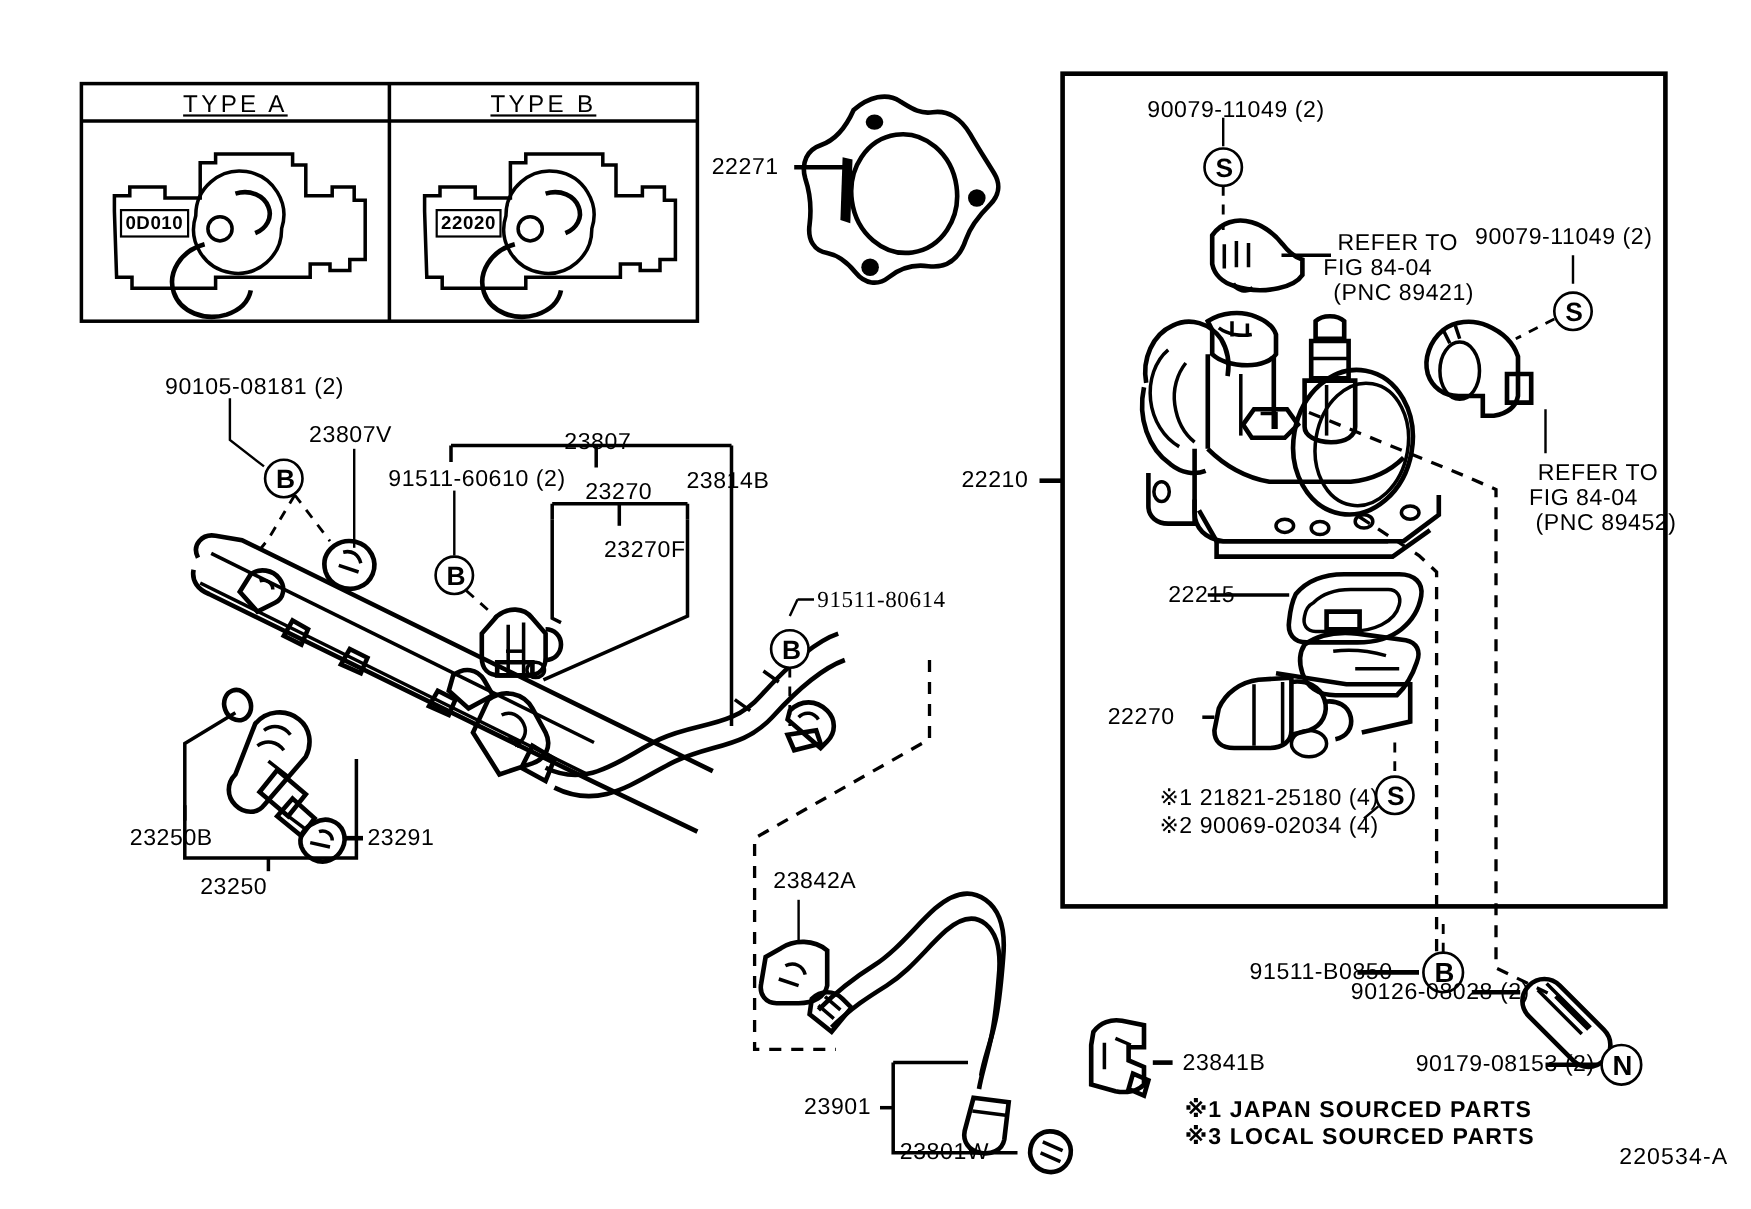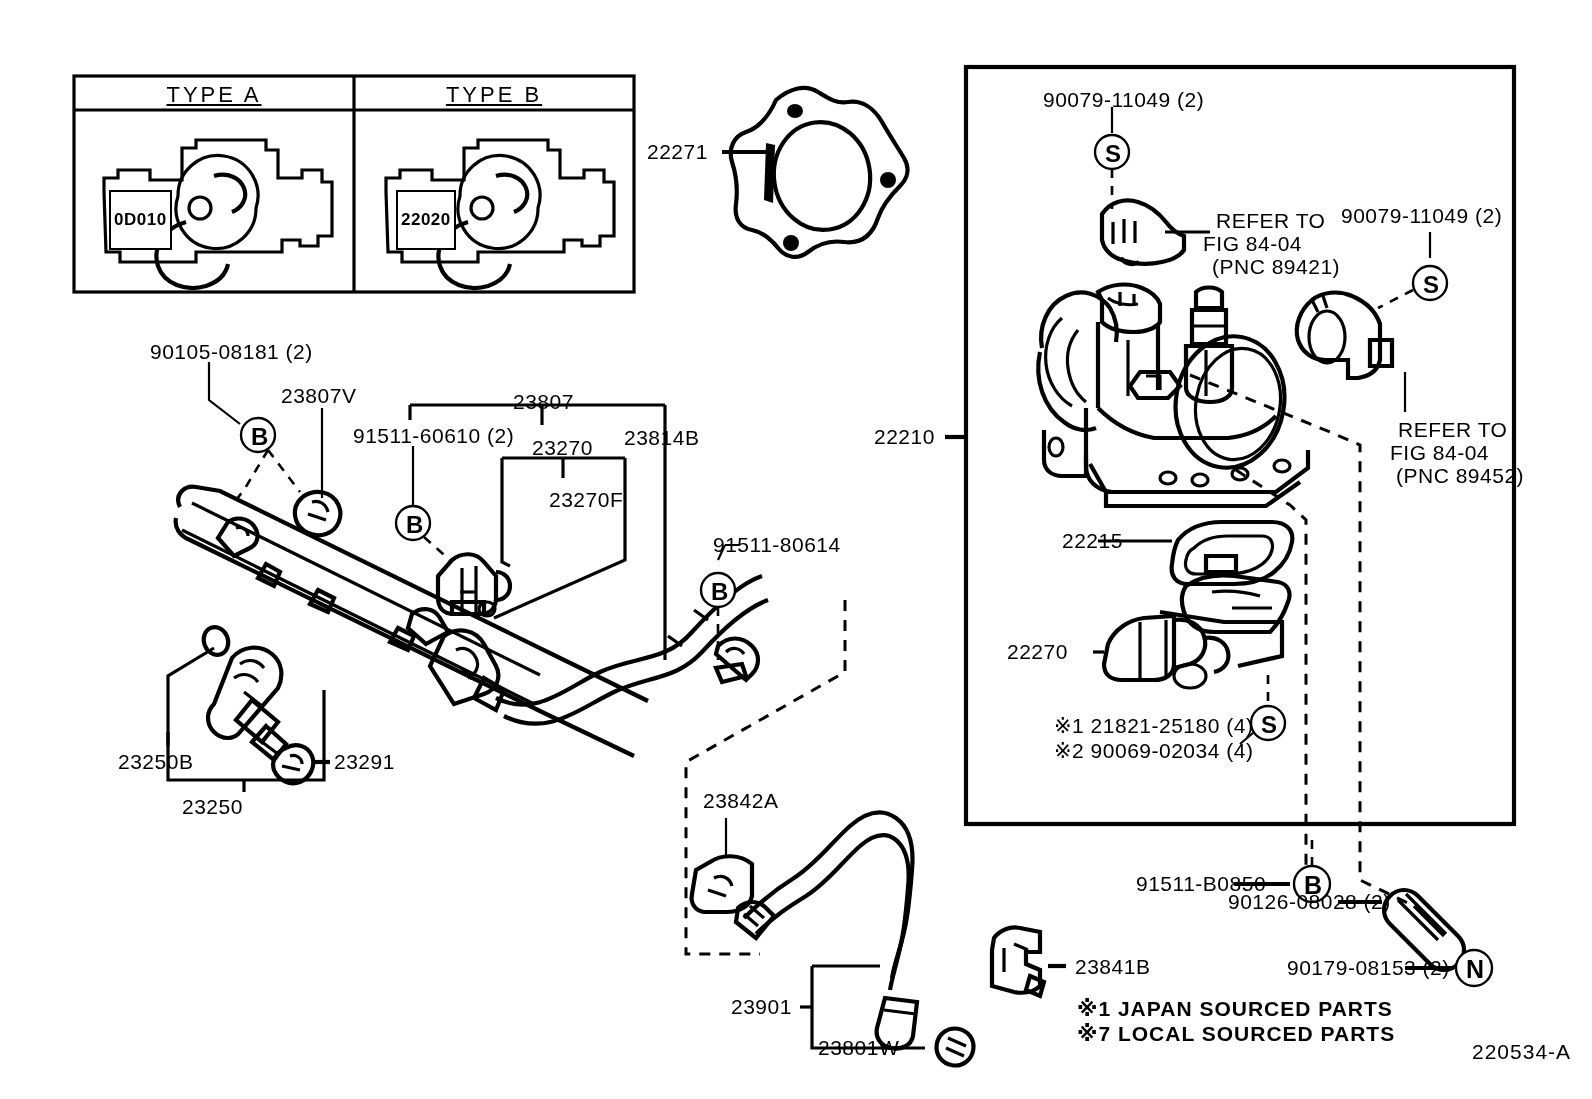--- a/index.html
+++ b/index.html
@@ -5,21 +5,21 @@
   html,body{margin:0;padding:0;background:#ffffff;}
   body{width:1592px;height:1099px;position:relative;overflow:hidden;
        font-family:"Liberation Sans","DejaVu Sans",sans-serif;color:#000;}
   #stage{position:absolute;left:0;top:0;width:1592px;height:1099px;}
   svg.layer{position:absolute;left:0;top:0;width:1592px;height:1099px;}
   .lbl{position:absolute;white-space:pre;font-family:"Liberation Sans","DejaVu Sans",sans-serif;
        font-size:21px;letter-spacing:0.5px;font-weight:400;color:#000;line-height:1.18;}
   .lbl.b{font-weight:700;}
   .typehdr{position:absolute;font-size:22px;letter-spacing:3px;text-align:center;text-decoration:underline;}
   .codebox{position:absolute;border:2.5px solid #000;background:#fff;font-size:17px;
-           letter-spacing:0.5px;padding:18px 3px;font-weight:700;}
+           letter-spacing:0.5px;padding:1px 3px;font-weight:700;}
   .figcode{position:absolute;font-size:21px;letter-spacing:1px;}
   .legend{position:absolute;font-size:21px;font-weight:700;letter-spacing:1px;line-height:1.35;text-align:center;}
 </style>
 </head>
 <body>
 
 <div id="stage">
 
 <svg class="layer" viewBox="0 0 1592 1099">
   <defs>
@@ -371,37 +371,37 @@
 <div class="lbl" style="left:1054px;top:714px;">※1 21821-25180 (4)</div>
 <div class="lbl" style="left:1054px;top:739px;">※2 90069-02034 (4)</div>
 
 <div class="lbl" style="left:150px;top:340px;">90105-08181 (2)</div>
 <div class="lbl" style="left:281px;top:384px;">23807V</div>
 <div class="lbl" style="left:353px;top:424px;">91511-60610 (2)</div>
 <div class="lbl" style="left:513px;top:390px;">23807</div>
 <div class="lbl" style="left:514px;top:436px;margin-left:18px;">23270</div>
 <div class="lbl" style="left:549px;top:488px;">23270F</div>
 <div class="lbl" style="left:624px;top:426px;">23814B</div>
-<div class="lbl" style="left:713px;top:533px;">91511-80614</div>
+<div class="lbl" style="left:743px;top:533px;font-family:Liberation Serif, serif;">91511-80614</div>
 
 <div class="lbl" style="left:118px;top:750px;">23250B</div>
 <div class="lbl" style="left:182px;top:795px;">23250</div>
 <div class="lbl" style="left:334px;top:750px;">23291</div>
 
 <div class="lbl" style="left:703px;top:789px;">23842A</div>
 <div class="lbl" style="left:731px;top:995px;">23901</div>
 <div class="lbl" style="left:818px;top:1036px;">23801W</div>
 <div class="lbl" style="left:1075px;top:955px;">23841B</div>
 
 <div class="lbl" style="left:1136px;top:872px;">91511-B0850</div>
 <div class="lbl" style="left:1228px;top:890px;">90126-08028 (2)</div>
 <div class="lbl" style="left:1287px;top:956px;">90179-08153 (2)</div>
 
 <div class="legend" style="left:1077px;top:995px;">※1 JAPAN  SOURCED  PARTS</div>
-<div class="legend" style="left:1077px;top:1020px;">※7 LOCAL  SOURCED  PARTS</div>
+<div class="legend" style="left:1077px;top:1020px;">※3 LOCAL  SOURCED  PARTS</div>
 
 <div class="figcode" style="left:1452px;top:1040px;margin-left:20px;">220534-A</div>
 
 <div class="lbl b" style="left:1105px;top:140px;font-size:24px;">S</div>
 <div class="lbl b" style="left:1423px;top:271px;font-size:24px;">S</div>
 <div class="lbl b" style="left:1261px;top:711px;font-size:24px;">S</div>
 <div class="lbl b" style="left:251px;top:423px;font-size:24px;">B</div>
 <div class="lbl b" style="left:406px;top:511px;font-size:24px;">B</div>
 <div class="lbl b" style="left:711px;top:578px;font-size:24px;">B</div>
 <div class="lbl b" style="left:1304px;top:871px;font-size:25px;">B</div>

